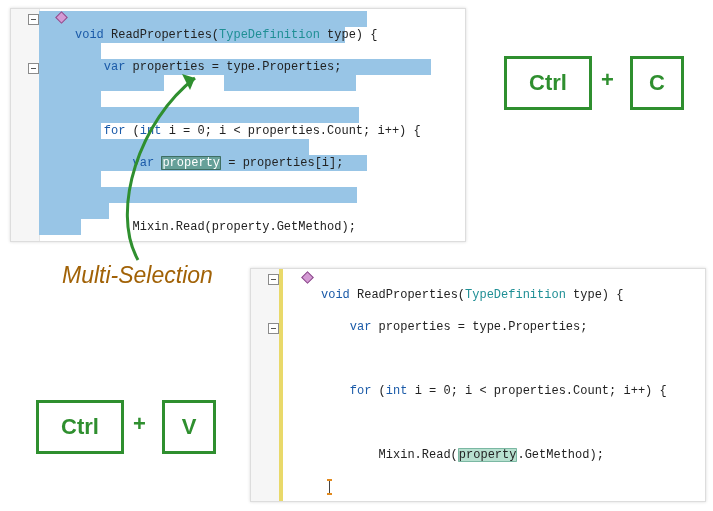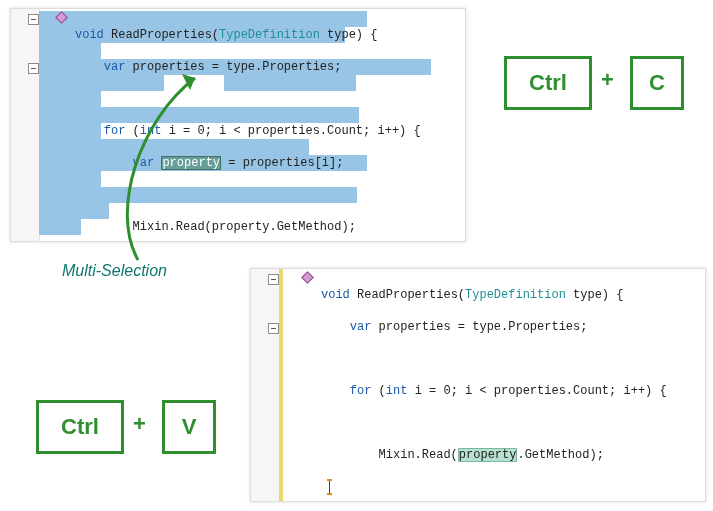--- a/index.html
+++ b/index.html
@@ -93,21 +93,21 @@
     border: 3px solid #2f8f2f;
     color: #2f8f2f;
     font-weight: 700;
     display: flex; align-items: center; justify-content: center;
     background: #fff;
   }
   .plus {
     position: absolute; color: #2f8f2f; font-weight: 700; font-size: 22px;
   }
   .label {
-    position: absolute; color: #0f766e; font-size: 16px; font-style: italic;
+    position: absolute; color: #a16207; font-size: 23px; font-style: italic;
   }
 
   .arrow {
     position: absolute; z-index: 5; pointer-events: none;
   }
 </style>
 </head>
 <body>
 
 <div class="editor" style="left:10px; top:8px; width:454px; height:232px;">

